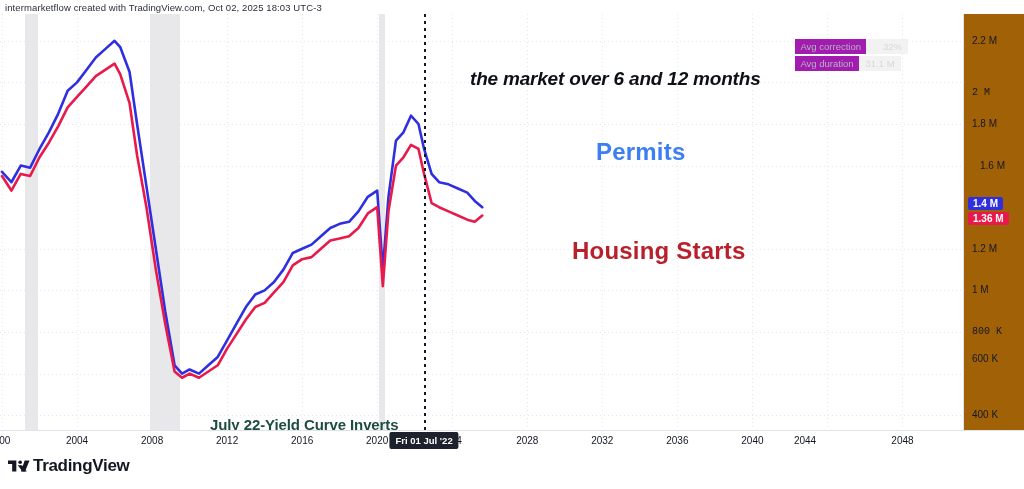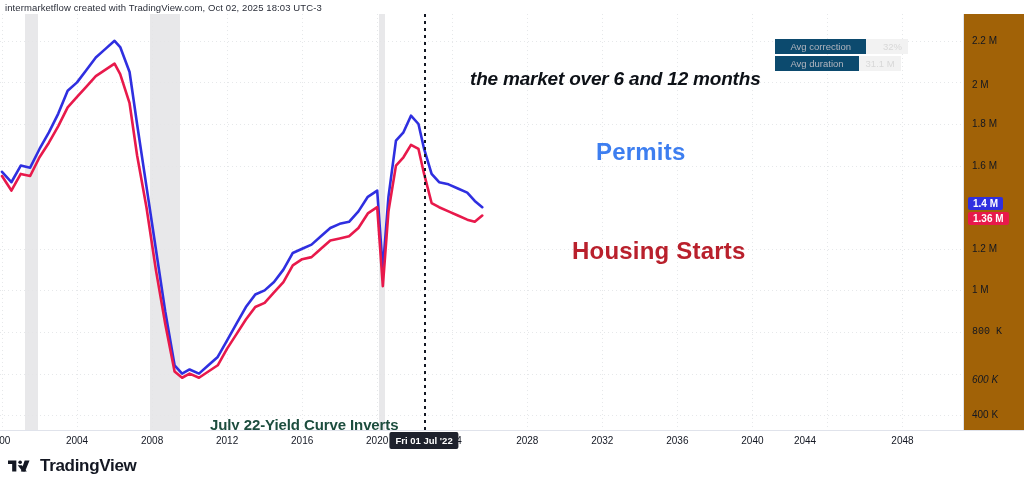--- a/index.html
+++ b/index.html
@@ -39,43 +39,43 @@
   .lbl-permits{position:absolute;left:596px;top:124px;font-size:24px;font-weight:bold;
                color:#3d7ef0;letter-spacing:0.2px;}
   .lbl-starts{position:absolute;left:572px;top:223px;font-size:24px;font-weight:bold;
               color:#b9202c;letter-spacing:0.2px;}
   .lbl-yield{position:absolute;left:210px;top:402px;font-size:15px;font-weight:bold;
              color:#1d4d3e;letter-spacing:-0.1px;}
 
   
   .legend{position:absolute;right:55px;top:25px;display:flex;flex-direction:column;gap:2px;}
   .legend-row{display:flex;align-items:stretch;height:15px;}
-  .legend-key{background:#0c4a6e;color:#b2b5be;font-size:9.5px;line-height:15px;
-              padding:0 15px;white-space:nowrap;}
+  .legend-key{background:#a21caf;color:#b2b5be;font-size:9.5px;line-height:15px;
+              padding:0 5px;white-space:nowrap;}
   .legend-val{background:#f2f2f2;color:#d8d8d8;font-size:9.5px;line-height:15px;
               padding:0 6px;min-width:30px;text-align:right;white-space:nowrap;}
 
   
   .price-scale{position:absolute;left:963px;top:14px;width:61px;height:416px;
                border-left:1px solid #e0e3eb;background:#a16207;}
   .tick{position:absolute;left:8px;font-size:10px;color:#131722;white-space:nowrap;}
   .badge{position:absolute;left:4px;font-size:10px;font-weight:bold;color:#ffffff;
          padding:1px 5px;border-radius:2px;white-space:nowrap;}
 
   
   .time-scale{position:absolute;left:0;top:430px;width:1024px;height:22px;
               border-top:1px solid #e0e3eb;background:#fff;}
   .tlabel{position:absolute;top:4px;font-size:10px;color:#131722;
           transform:translateX(-50%);white-space:nowrap;}
   .tbadge{position:absolute;top:1px;background:#1e222d;color:#ffffff;font-size:9.5px;
           font-weight:bold;padding:3px 6px;border-radius:2px;
           transform:translateX(-50%);white-space:nowrap;}
 
   
-  .footer{position:absolute;left:8px;top:456px;display:flex;align-items:center;gap:7px;}
+  .footer{position:absolute;left:8px;top:456px;display:flex;align-items:center;}
   .tv-word{font-size:17px;font-weight:bold;color:#131722;letter-spacing:-0.3px;}
 </style>
 </head>
 <body>
 
 <div id="app">
 
   <div class="attribution">intermarketflow created with TradingView.com, Oct 02, 2025 18:03 UTC-3</div>
 
   <div class="chart-area">
@@ -134,27 +134,27 @@
         </div>
         <div class="legend-row">
           <div class="legend-key">Avg duration</div>
           <div class="legend-val">31.1 M</div>
         </div>
       </div>
   </div>
 
   <div class="price-scale" id="price-scale">
       <div class="tick" style="top: 20.8px;">2.2 M</div>
-      <div class="tick" style="top: 65px;">2 M</div>
+      <div class="tick" style="top: 73px; font-family: Liberation Mono, monospace;">2 M</div>
       <div class="tick" style="top: 104px;">1.8 M</div>
-      <div class="tick" style="top: 145.6px;">1.6 M</div>
+      <div class="tick" style="top: 145.6px; margin-left: 8px;">1.6 M</div>
       <div class="tick" style="top: 228.8px;">1.2 M</div>
       <div class="tick" style="top: 270.4px;">1 M</div>
       <div class="tick" style="top: 312px; font-family: Liberation Mono, monospace;">800 K</div>
-      <div class="tick" style="top: 360px; font-style: italic;">600 K</div>
+      <div class="tick" style="top: 339px;">600 K</div>
       <div class="tick" style="top: 395.2px;">400 K</div>
       <div class="badge" style="background: rgb(47, 47, 224); top: 183.2px;">1.4 M</div>
       <div class="badge" style="background: rgb(232, 25, 75); top: 197.52px;">1.36 M</div>
     </div>
 
   <div class="time-scale" id="time-scale">
       <div class="tlabel" style="left: 2px;">000</div>
       <div class="tlabel" style="left: 77.04px;">2004</div>
       <div class="tlabel" style="left: 152.08px;">2008</div>
       <div class="tlabel" style="left: 227.12px;">2012</div>

